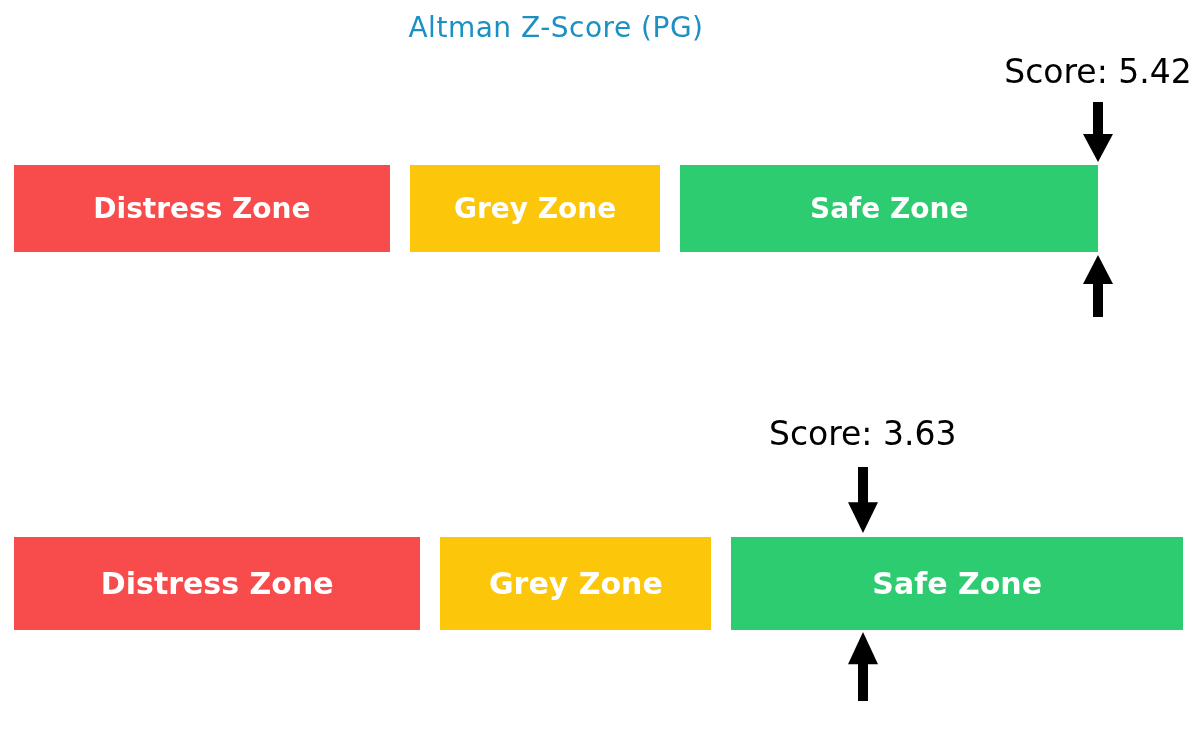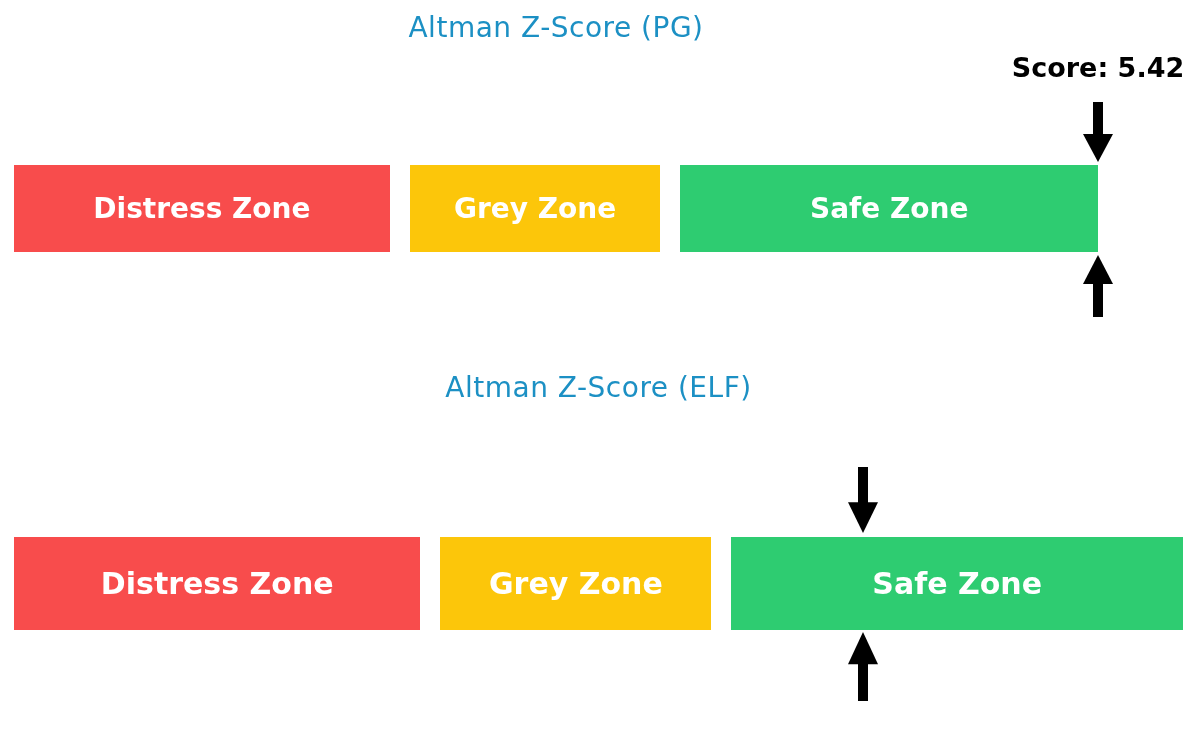--- a/index.html
+++ b/index.html
@@ -29,21 +29,21 @@
     position:absolute; left:var(--bar-left); width:var(--bar-width);
     top:var(--title-top); text-align:center;
     font-size:28px; font-weight:400; letter-spacing:0.5px;
     color:var(--title-color,#1C90C4); white-space:nowrap;
   }
   .score-label{
     position:absolute;
     left:calc(var(--bar-left) + var(--marker-frac,1) * var(--bar-width));
     top:var(--score-top);
     transform:translateX(-50%);
-    font-size:27px; font-weight:700; color:var(--score-color,#000);
+    font-size:33px; font-weight:400; color:var(--score-color,#000);
     white-space:nowrap;
   }
   .marker-arrow{
     position:absolute;
     left:calc(var(--bar-left) + var(--marker-frac,1) * var(--bar-width));
     transform:translateX(-50%);
     width:32px; color:var(--marker-color,#000);
     line-height:0;
   }
   .marker-arrow svg{display:block;width:100%;height:100%;}
@@ -93,21 +93,21 @@
 
     <div class="marker-arrow arrow-up">
       <svg viewBox="0 0 32 60" preserveAspectRatio="none" aria-hidden="true">
         <polygon points="16,0 1,28 31,28" fill="currentColor"></polygon>
         <rect x="11" y="26" width="10" height="34" fill="currentColor"></rect>
       </svg>
     </div>
   </section>
 
   <section class="chart chart-2" style="--title-color: #1C90C4; --marker-frac: 0.726;">
-    <div class="chart-title">Altman Z-Score (ELF)</div>
+    <div class="score-label">Score: 3.63</div>
 
     <div class="marker-arrow arrow-down">
       <svg viewBox="0 0 32 60" preserveAspectRatio="none" aria-hidden="true">
         <rect x="11" y="0" width="10" height="34" fill="currentColor"></rect>
         <polygon points="1,32 31,32 16,60" fill="currentColor"></polygon>
       </svg>
     </div>
 
     <div class="bar">
       <div class="zone" style="flex-grow: 1.8; background: rgb(248, 76, 76);">

